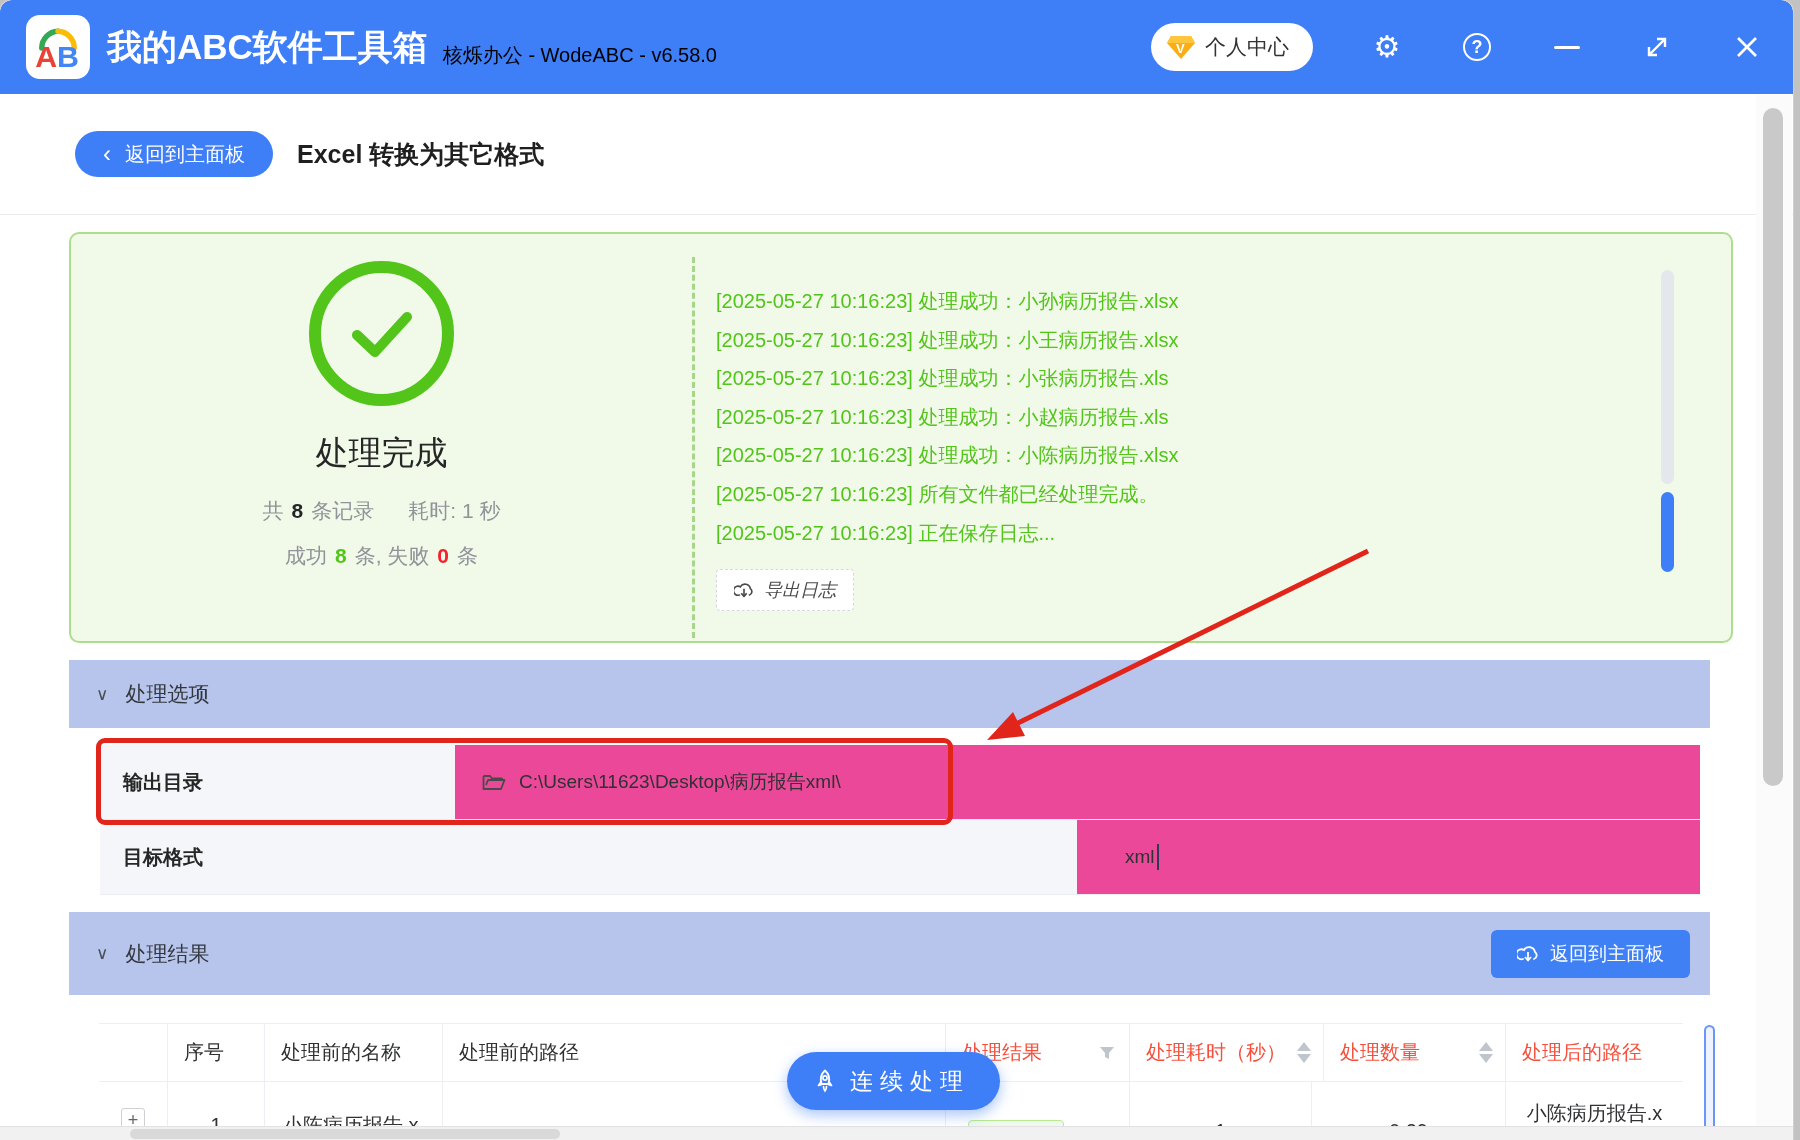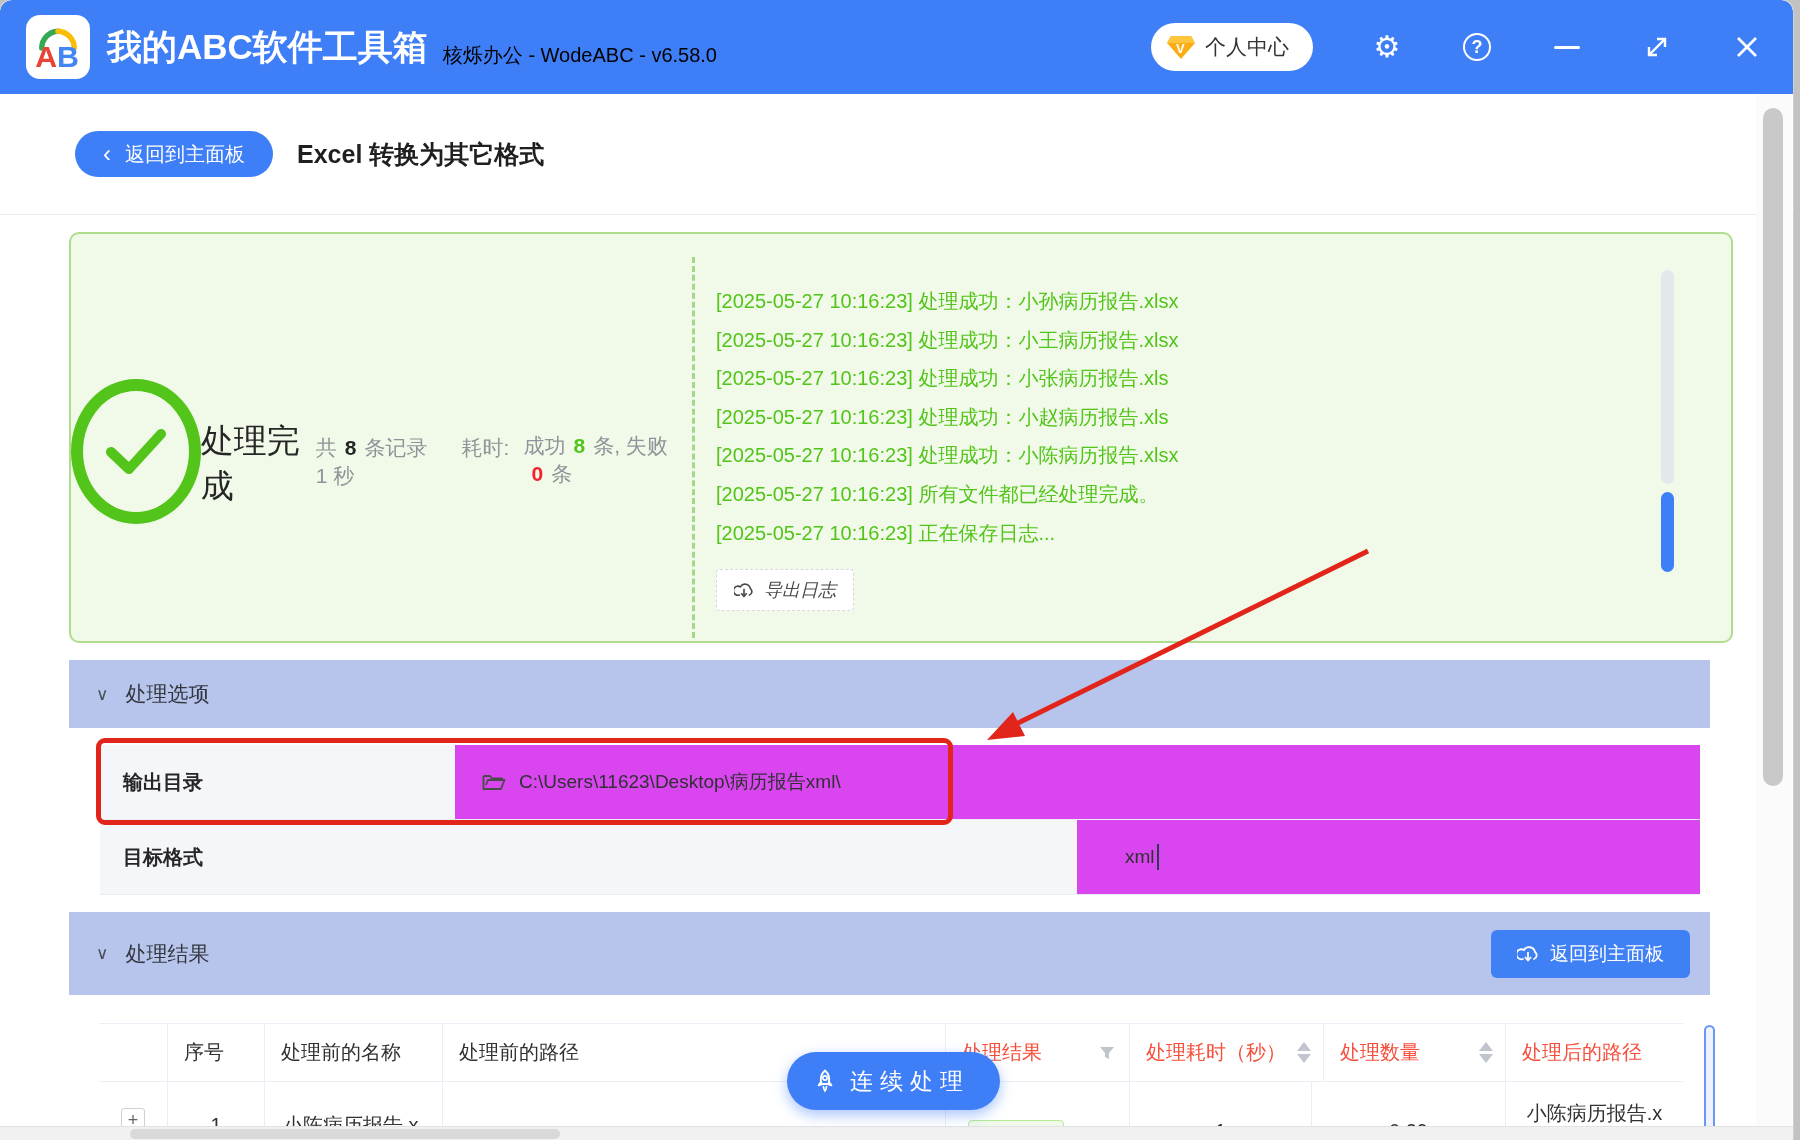--- a/index.html
+++ b/index.html
@@ -35,21 +35,21 @@
               border-radius:23px; font-size:20px; display:flex; align-items:center; gap:14px;
               cursor:pointer; font-family:inherit; }
   .back-chevron { font-size:24px; line-height:1; }
   .page-title { font-size:25px; font-weight:bold; color:#1f1f1f; margin-left:24px; }
 
   .content { position:relative; padding:17px 0 0 69px; }
 
   
   .success-panel { width:1664px; height:411px; background:#f1fae8;
                    border:2px solid #aedd8e; border-radius:10px; display:flex; position:relative; }
-  .sp-left { width:621px; display:flex; align-items:center; padding-top:27px; flex:none; }
+  .sp-left { width:621px; display:flex; flex-direction:column; align-items:center; padding-top:27px; flex:none; }
   .check-circle { width:145px; height:145px; border:12px solid #52c41a; border-radius:50%;
                   display:flex; align-items:center; justify-content:center; background:transparent; }
   .status-title { font-size:33px; color:#262626; margin-top:25px; }
   .stats1 { margin-top:21px; font-size:21px; color:#909399; }
   .stats2 { margin-top:17px; font-size:21px; color:#909399; }
   .v-total { color:#262626; font-weight:bold; margin:0 8px; }
   .v-ok   { color:#52c41a; font-weight:bold; margin:0 8px; }
   .v-fail { color:#f5222d; font-weight:bold; margin:0 8px; }
   .gap-l  { margin-left:34px; }
   .sp-right { flex:1; border-left:3px dashed #a6d788; margin:23px 90px 3px 0; padding:25px 0 0 21px; }
@@ -67,21 +67,21 @@
                  padding:0 20px 0 27px; margin-top:17px; color:#33373d; font-size:21px; }
   .hdr1 { height:68px; }
   .hdr2 { height:83px; }
   .sec-chevron { font-size:17px; color:#4a4f57; margin-right:17px; cursor:pointer; }
   .export-list-btn { margin-left:auto; height:48px; padding:0 26px; background:#4080f5; color:#fff;
                      border:none; border-radius:6px; font-size:19px; display:flex; align-items:center;
                      gap:11px; cursor:pointer; font-family:inherit; margin-right:0; }
 
   
   .options { position:relative; margin-left:31px; margin-top:17px; width:1600px; }
-  .opt-row { display:flex; height:75px; border-bottom:1px solid #ebeef5; background:#d946ef; }
+  .opt-row { display:flex; height:75px; border-bottom:1px solid #ebeef5; background:#ec4899; }
   .opt-label { background:#f5f6fa; display:flex; align-items:center; padding-left:23px;
                font-weight:bold; font-size:20px; color:#262626; flex:none; }
   .w-label-1 { width:355px; }
   .w-label-2 { width:977px; }
   .opt-value { display:flex; align-items:center; padding-left:27px; font-size:19px; color:#303133; }
   .folder-icon { margin-right:13px; flex:none; }
   .caret-bar { width:2px; height:26px; background:#2b3a55; margin-left:2px; }
   .red-box { position:absolute; left:-4px; top:-7px; width:857px; height:87px;
              border:5px solid #e1251b; border-radius:9px; pointer-events:none; z-index:6; }
 

